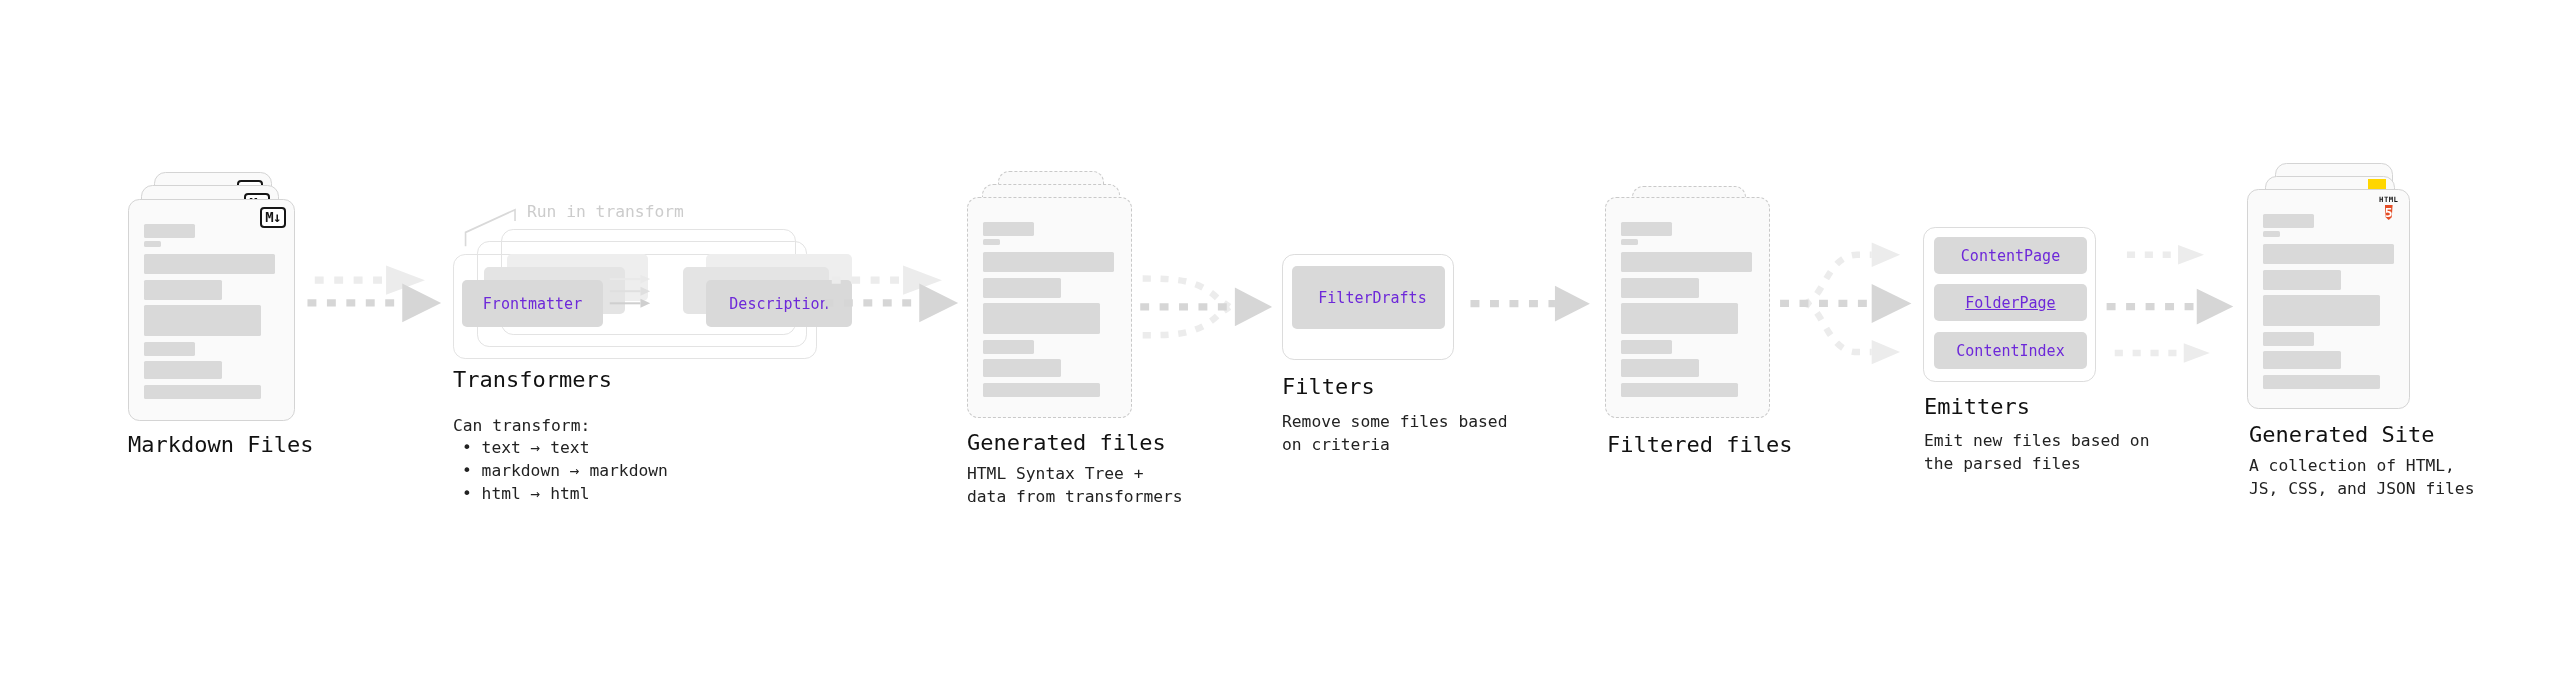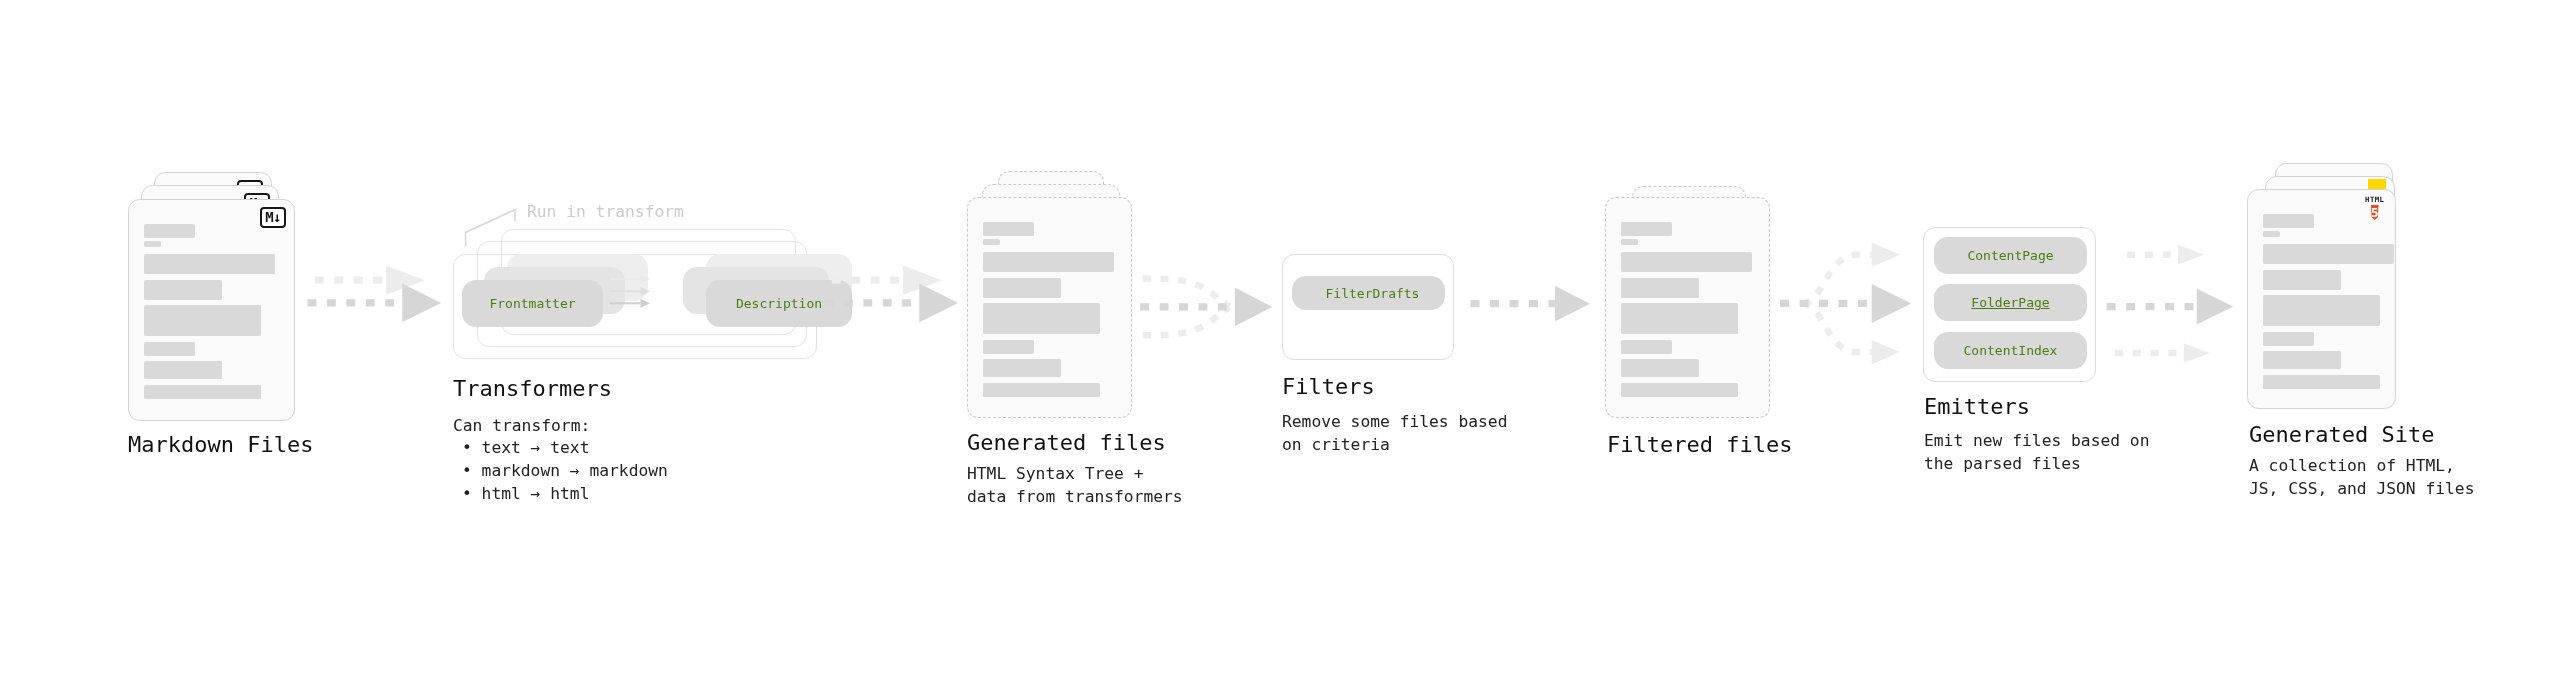--- a/index.html
+++ b/index.html
@@ -51,23 +51,23 @@
   .html5-logo .shield {
     margin:0.8px auto 0; width:19.5px; height:21px;
     background:#e44d26;
     clip-path:polygon(0% 0%,100% 0%,89% 82%,50% 100%,11% 82%);
     color:#ffffff; font-weight:bold; font-size:13px; line-height:19.5px; text-align:center;
   }
 
   
   .pill {
     position:absolute;
-    background:#d9d9d9; border-radius:14px;
+    background:#d9d9d9; border-radius:5px;
     display:flex; align-items:center; justify-content:center;
-    font-size:13px; color:#4d7c0f; white-space:nowrap;
+    font-size:15px; color:#6d28d9; white-space:nowrap;
   }
   .pill.l2 { background:#e4e4e4; }
   .pill.l3 { background:#eeeeee; }
   .obox { position:absolute; border:1.6px solid #e3e3e3; border-radius:12.2px; background:transparent; }
   .obox.solidbg { background:#ffffff; border-color:#dcdcdc; }
 
   
   .stage-title { position:absolute; font-size:22px; font-weight:500; color:#111111; white-space:nowrap; }
   .stage-desc  { position:absolute; font-size:16.3px; color:#222222; line-height:23px; white-space:nowrap; }
   .annotation  { position:absolute; font-size:16.3px; color:#cccccc; white-space:nowrap; }
@@ -125,21 +125,21 @@
 
     <svg class="abs" style="left:608px; top:271px;" width="52" height="42" viewBox="0 0 64 52">
       <line x1="2" y1="10" x2="40" y2="10" stroke="#e9e9e9" stroke-width="2.5"></line>
       <polygon points="40,4.5 52,10 40,15.5" fill="#e9e9e9"></polygon>
       <line x1="2" y1="25" x2="40" y2="25" stroke="#dfdfdf" stroke-width="2.5"></line>
       <polygon points="40,19.5 52,25 40,30.5" fill="#dfdfdf"></polygon>
       <line x1="2" y1="40" x2="40" y2="40" stroke="#cfcfcf" stroke-width="2.5"></line>
       <polygon points="40,34.5 52,40 40,45.5" fill="#cfcfcf"></polygon>
     </svg>
 
-    <div class="stage-title" style="left:453px; top:376px;">Transformers</div>
+    <div class="stage-title" style="left:453px; top:367px;">Transformers</div>
     <div class="stage-desc" style="left:453px; top:414px;">Can transform:</div>
     <div class="stage-desc bullets" style="left:462px; top:436px;">
       <div>text → text</div>
       <div>markdown → markdown</div>
       <div>html → html</div>
     </div>
   </div>
 
   <svg class="abs" style="left:822px; top:264px;" width="154" height="81" viewBox="0 0 190 100">
     <line x1="12" y1="20" x2="100" y2="20" stroke="#ececec" stroke-width="9" stroke-dasharray="11 13"></line>
@@ -170,21 +170,21 @@
 
   <svg class="abs" style="left:1136px; top:260px;" width="150" height="93" viewBox="0 0 185 115">
     <path d="M 8,23 C 55,23 90,23 118,70" fill="none" stroke="#ececec" stroke-width="8" stroke-dasharray="10 12"></path>
     <path d="M 8,93 C 55,93 90,93 118,46" fill="none" stroke="#ececec" stroke-width="8" stroke-dasharray="10 12"></path>
     <line x1="5" y1="58" x2="122" y2="58" stroke="#d6d6d6" stroke-width="9" stroke-dasharray="11 13"></line>
     <polygon points="122,34 168,58 122,82" fill="#d6d6d6"></polygon>
   </svg>
 
   <div>
     <div class="obox solidbg" style="left:1282px; top:254px; width:172px; height:106px;"></div>
-    <div class="pill" style="left:1292px; top:276px; width:153px; height:34px;padding-left:8px;">FilterDrafts</div>
+    <div class="pill" style="left:1292px; top:266px; width:153px; height:63px;padding-left:8px;">FilterDrafts</div>
     <div class="stage-title" style="left:1282px; top:374px;text-align:right;">Filters</div>
     <div class="stage-desc" style="left:1282px; top:410px;">
       <div>Remove some files based</div>
       <div>on criteria</div>
     </div>
   </div>
 
   <svg class="abs" style="left:1464px; top:280px;" width="134" height="49" viewBox="0 0 165 60">
     <line x1="8" y1="29" x2="112" y2="29" stroke="#d6d6d6" stroke-width="9" stroke-dasharray="11 13"></line>
     <polygon points="112,7 155,29 112,51" fill="#d6d6d6"></polygon>
@@ -238,21 +238,21 @@
   <div>
     <div class="card" style="left:2275px; top:163px; width:118px; height:57px;">
       <span class="css-badge">
         <span class="txt">CSS</span>
         <span class="bar-blue"></span>
       </span>
     </div>
     <div class="card" style="left:2265px; top:176px; width:130px; height:57px;">
       <span class="js-badge"></span>
     </div>
-    <div class="card" style="left:2247px; top:189px; width:149px; height:220px;">
+    <div class="card" style="left:2247px; top:189px; width:163px; height:220px;">
       <span class="html5-logo">
         <span class="txt">HTML</span>
         <span class="shield">5</span>
       </span>
       <i class="bar"></i>
       <i class="bar"></i>
       <i class="bar"></i>
       <i class="bar"></i>
       <i class="bar"></i>
       <i class="bar"></i>

